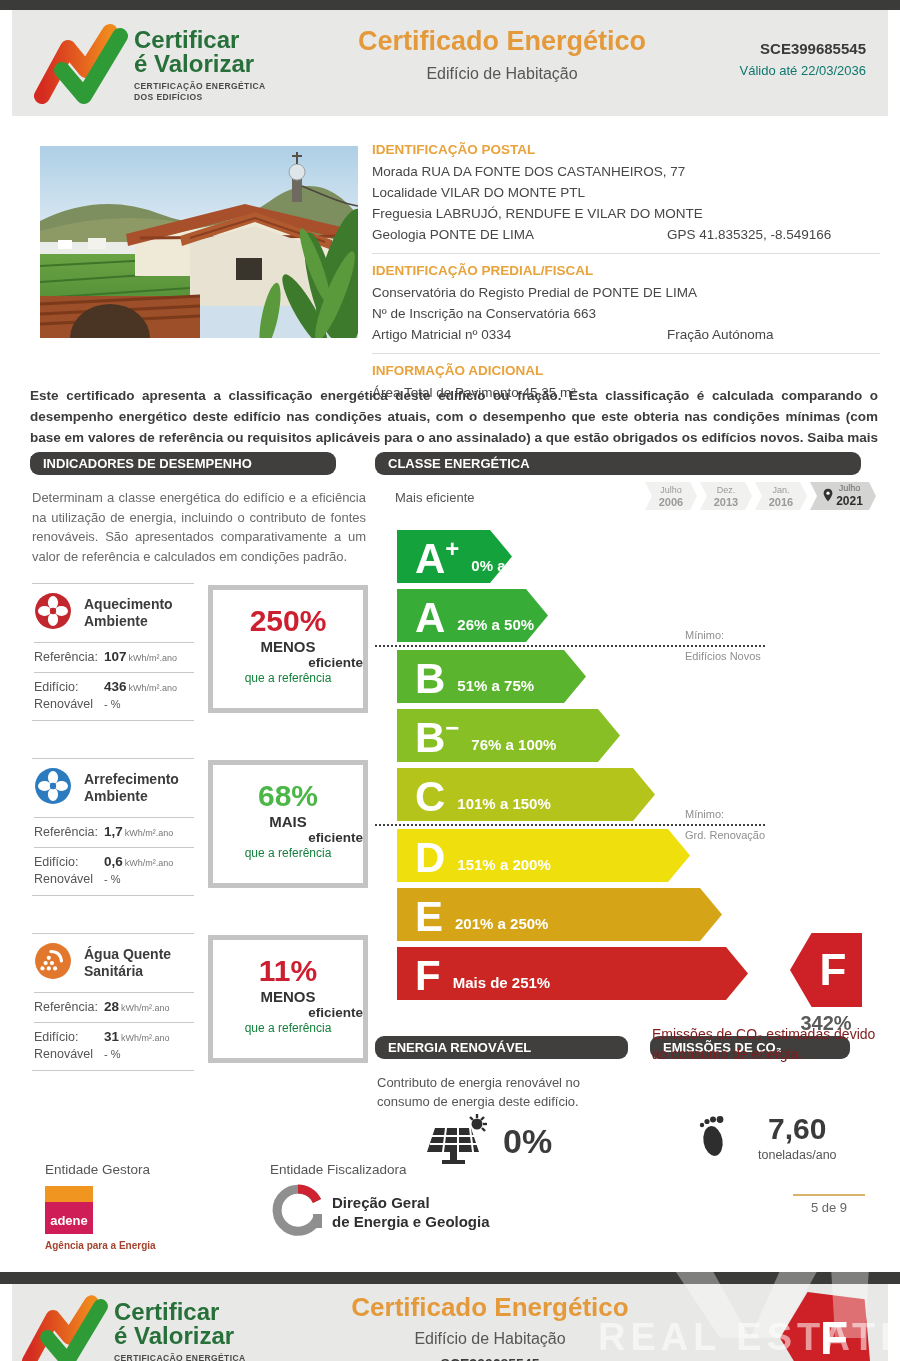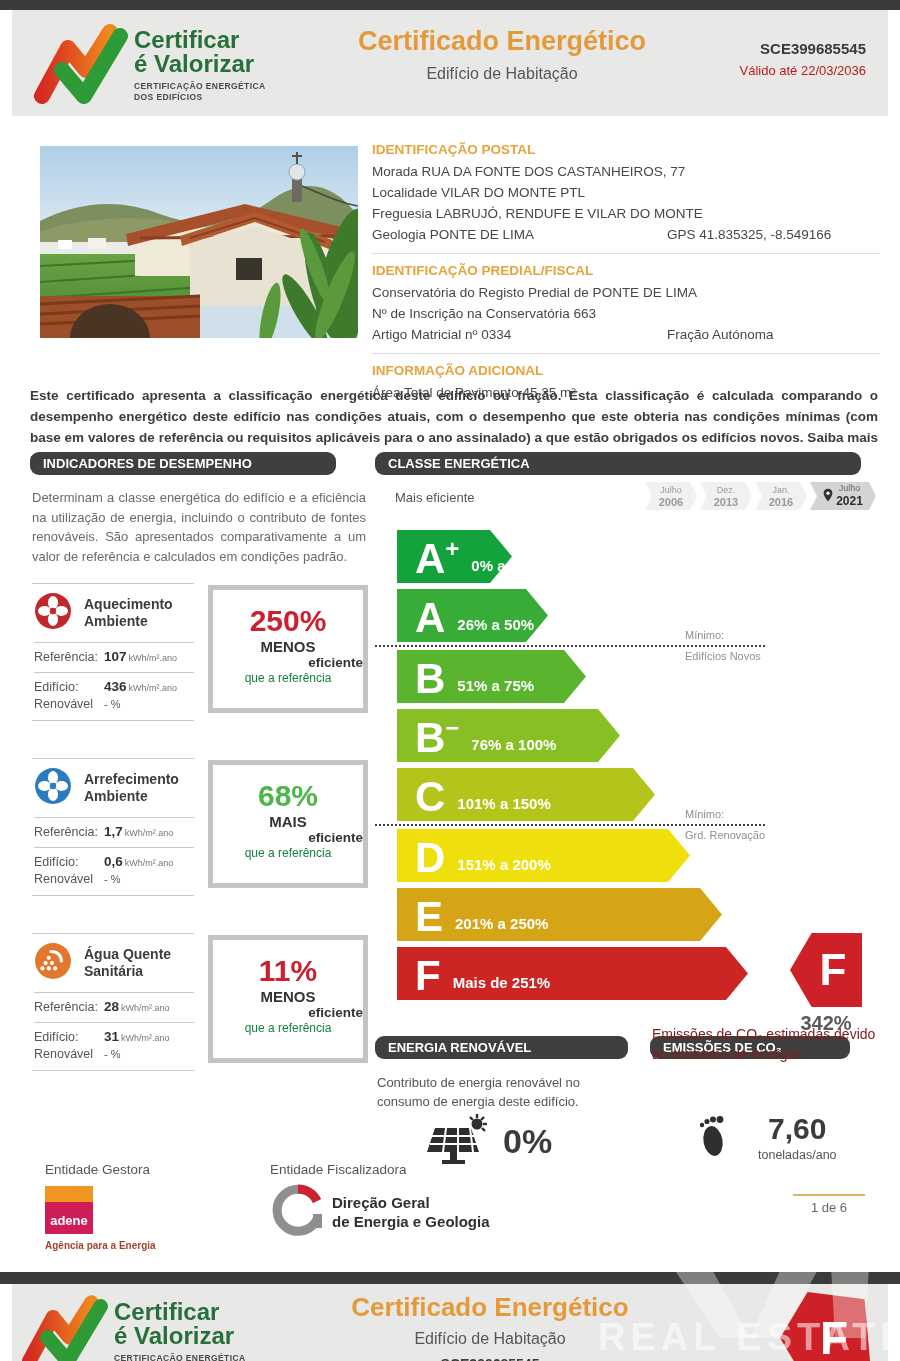--- a/index.html
+++ b/index.html
@@ -11,21 +11,21 @@
   .hdr { position:absolute; left:12px; top:10px; width:876px; height:106px; background:#e8e8e6; }
   .logo-wrap { position:absolute; left:20px; top:6px; display:flex; align-items:flex-start; }
   .logo-text { margin-left:6px; margin-top:12px; }
   .logo-t1, .logo-t2 { font-size:24px; font-weight:bold; color:#27703a; line-height:1.02; }
   .logo-sub { font-size:8.5px; font-weight:bold; color:#4a4a48; letter-spacing:.4px; margin-top:4px; line-height:1.3; }
   .hdr-center { position:absolute; left:300px; top:16px; width:380px; text-align:center; }
   .hdr-title { font-size:27px; font-weight:bold; color:#e49a3a; }
   .hdr-sub { font-size:16px; color:#565656; margin-top:8px; }
   .hdr-right { position:absolute; right:22px; top:30px; text-align:right; }
   .cert-no { font-size:15px; font-weight:bold; color:#3a3a3a; }
-  .valid { font-size:13px; color:#b91c1c; margin-top:6px; }
+  .valid { font-size:13px; color:#0f766e; margin-top:6px; }
 
   
   .photo { position:absolute; left:40px; top:146px; width:318px; height:192px; overflow:hidden; background:#cfe0ec; }
 
   
   .id-info { position:absolute; left:372px; top:142px; width:508px; }
   .sec-title { font-size:13.5px; font-weight:bold; color:#e8a33d; margin-bottom:4px; }
   .info-line { position:relative; font-size:13.5px; color:#474747; line-height:21px; }
   .info-right { position:absolute; left:295px; top:0; }
   .info-hr { border:none; border-top:1px solid #ddd; margin:8px 0 9px 0; }
@@ -501,21 +501,21 @@
       </svg>
     </span>
     <div class="dgeg-text">
       <span>Direção Geral</span><br>
       <span>de Energia e Geologia</span>
     </div>
   </div>
 
   <div class="page-ind">
     <div class="page-line"></div>
-    <div class="page-txt">1 de 6</div>
+    <div class="page-txt">5 de 9</div>
   </div>
 
   <div class="pfooter">
     <div class="fbar"></div>
     <div class="fgray"></div>
     <div class="f-logo">
       <span>
         <svg width="88" height="86" viewBox="0 0 96 94">
           <path d="M10 80 L36 32 L54 54 L78 16" fill="none" stroke="url(#lg1)" stroke-width="16" stroke-linecap="round" stroke-linejoin="round"></path>
           <path d="M30 54 L52 80 L88 20" fill="none" stroke="#2e9b36" stroke-width="16" stroke-linecap="round" stroke-linejoin="round"></path>

